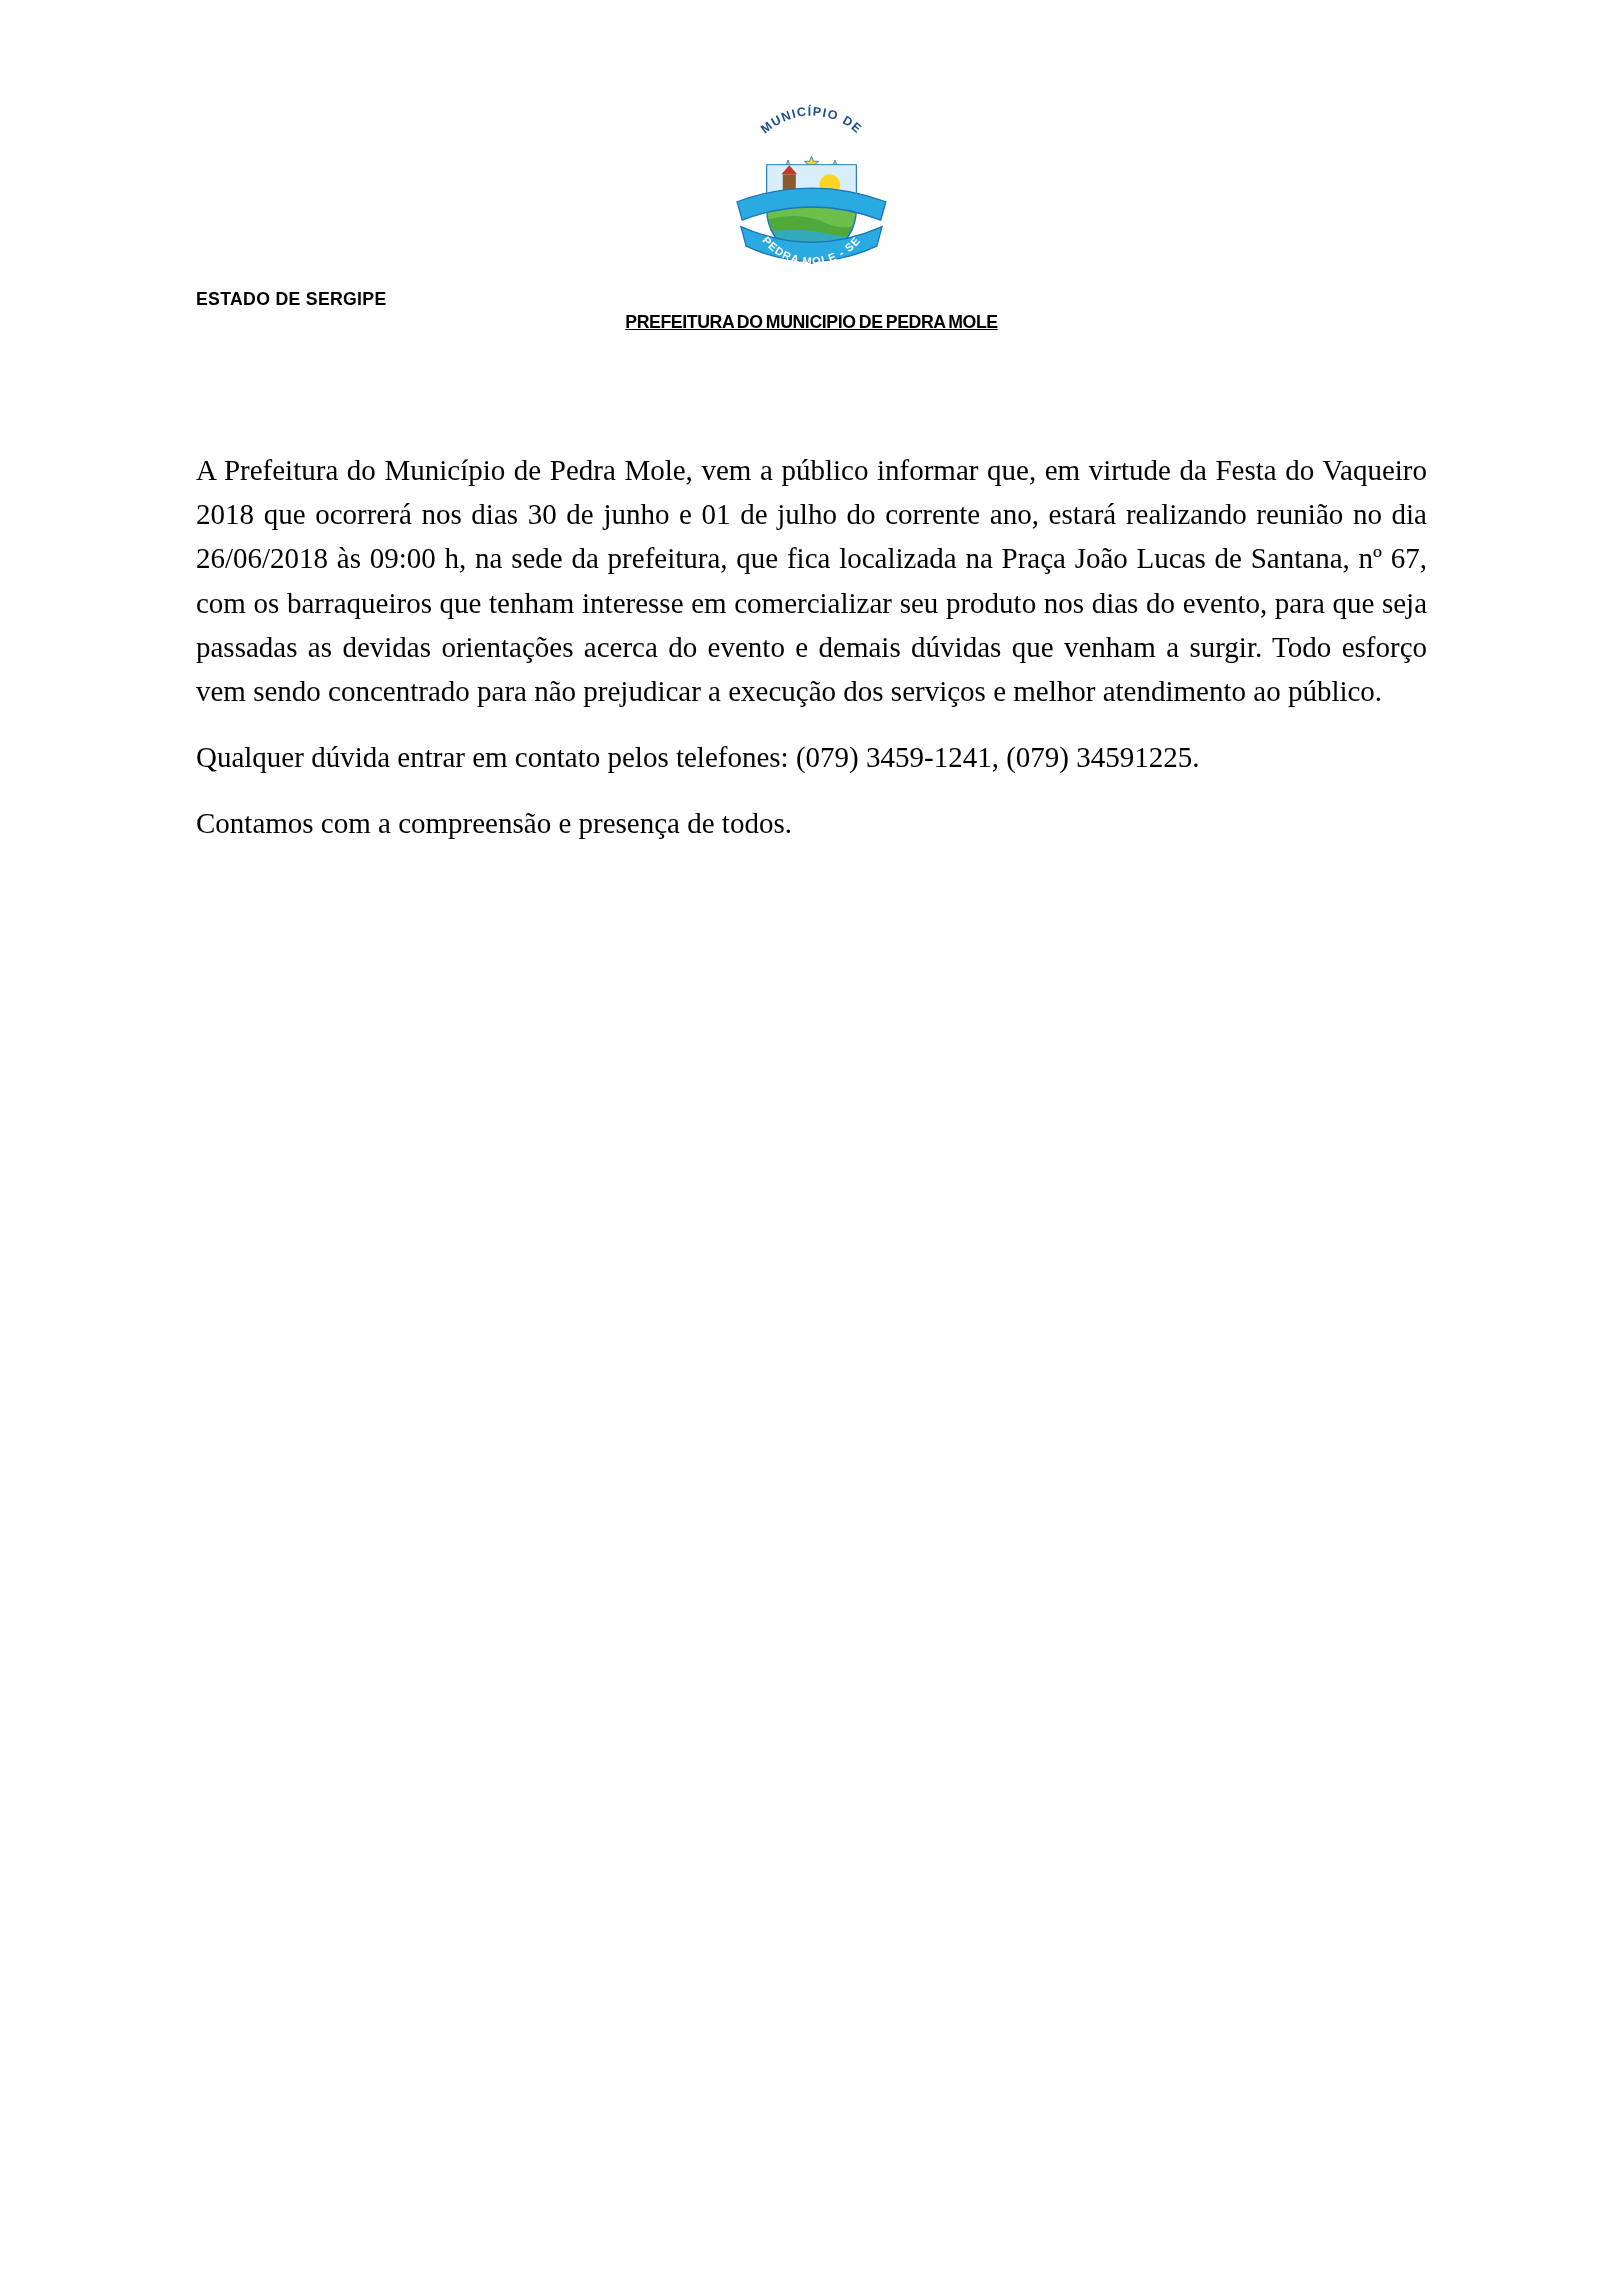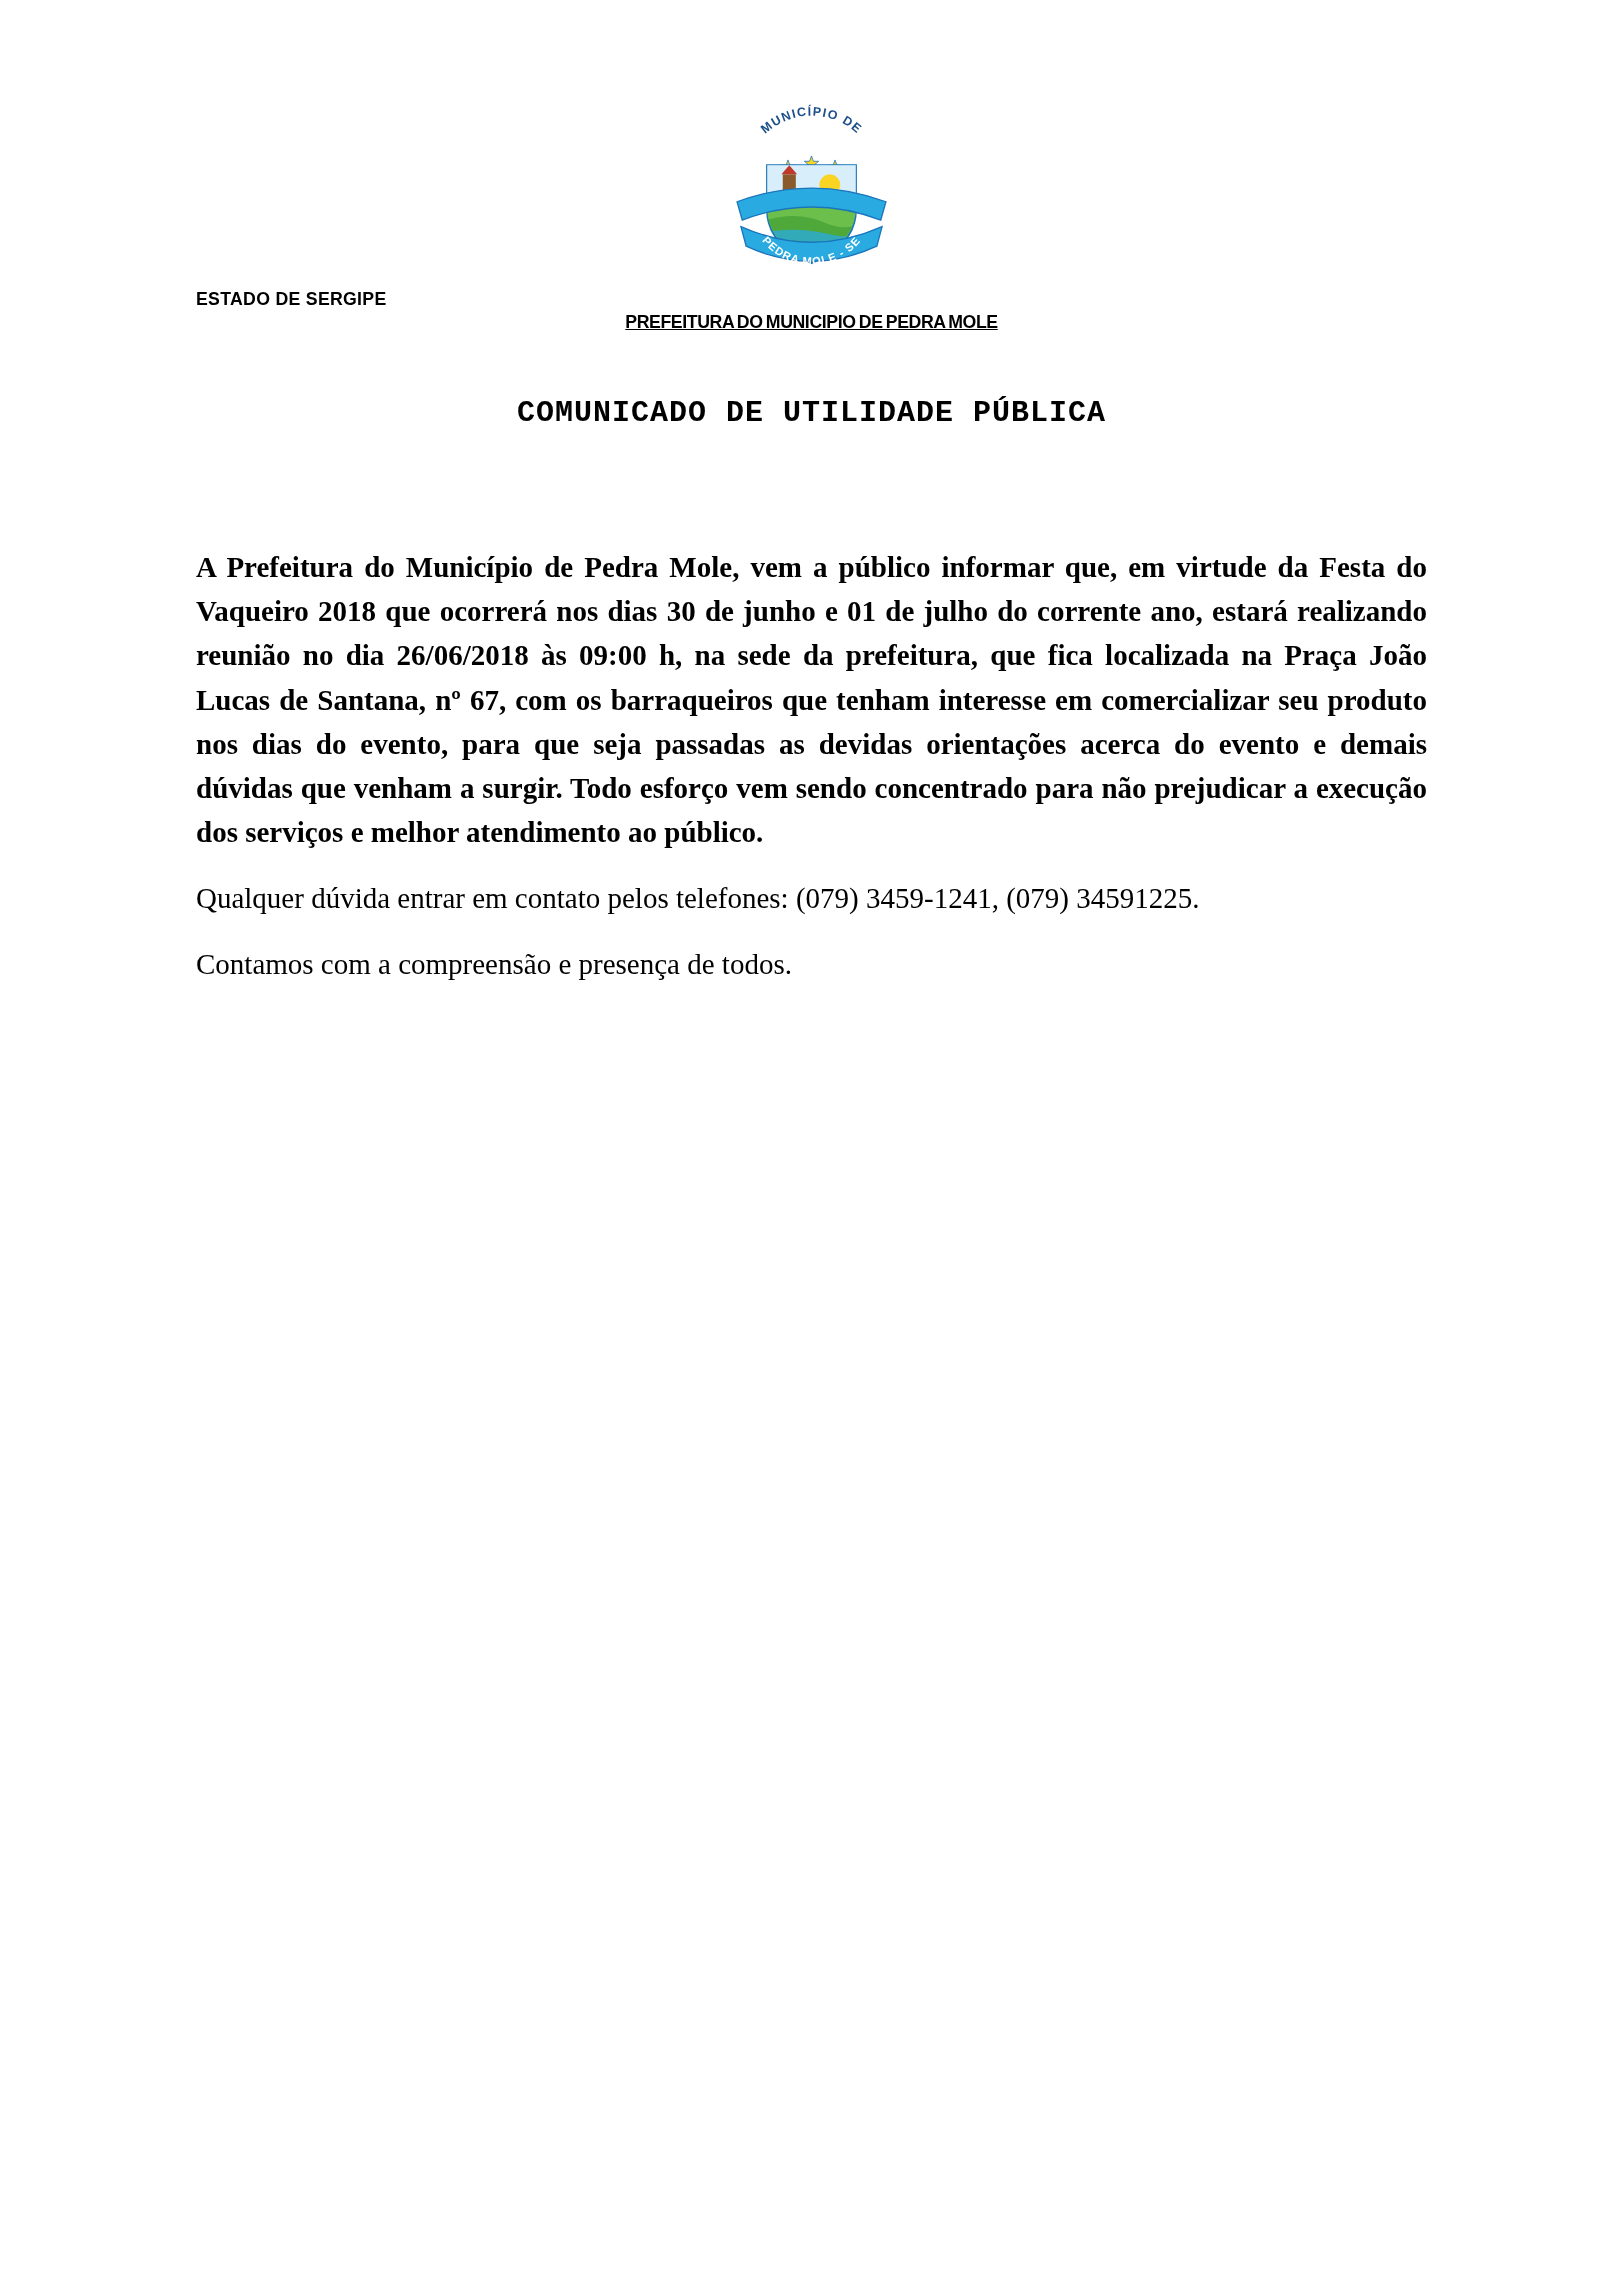--- a/index.html
+++ b/index.html
@@ -72,21 +72,20 @@
   }
   p.para {
     margin: 0 0 22px 0;
     font-size: 29px;
     line-height: 1.52;
     text-align: justify;
     text-justify: inter-word;
   }
   p.para.justified-full {
     text-align: justify;
-    font-weight: bold;
   }
   p.para:last-child { margin-bottom: 4px; }
 </style>
 </head>
 <body>
 
 <div class="page">
 
   <div class="crest-wrap">
     <div class="crest">
@@ -128,21 +127,20 @@
         <text font-family="Liberation Sans, sans-serif" font-size="17" font-weight="bold" fill="#ffffff" letter-spacing="1.6">
           <textPath href="#arcBottom" startOffset="50%" text-anchor="middle">PEDRA MOLE - SE</textPath>
         </text>
       </svg>
     </div>
   </div>
 
   <div class="hdr">ESTADO DE SERGIPE</div>
   <div class="hdr-2">PREFEITURA DO MUNICIPIO DE PEDRA MOLE</div>
 
-  <div class="doc-title">COMUNICADO DE UTILIDADE PÚBLICA</div>
 
   <div class="body-block">
     <p class="para justified-full">A Prefeitura do Município de Pedra Mole, vem a público informar que, em virtude da Festa do Vaqueiro 2018 que ocorrerá nos dias 30 de junho e 01 de julho do corrente ano, estará realizando reunião no dia 26/06/2018 às 09:00 h, na sede da prefeitura, que fica localizada na Praça João Lucas de Santana, nº 67, com os barraqueiros que tenham interesse em comercializar seu produto nos dias do evento, para que seja passadas as devidas orientações acerca do evento e demais dúvidas que venham a surgir. Todo esforço vem sendo concentrado para não prejudicar a execução dos serviços e melhor atendimento ao público.</p>
     <p class="para">Qualquer dúvida entrar em contato pelos telefones: (079) 3459-1241, (079) 34591225.</p>
     <p class="para">Contamos com a compreensão e presença de todos.</p>
   </div>
 
 </div>
 
 

